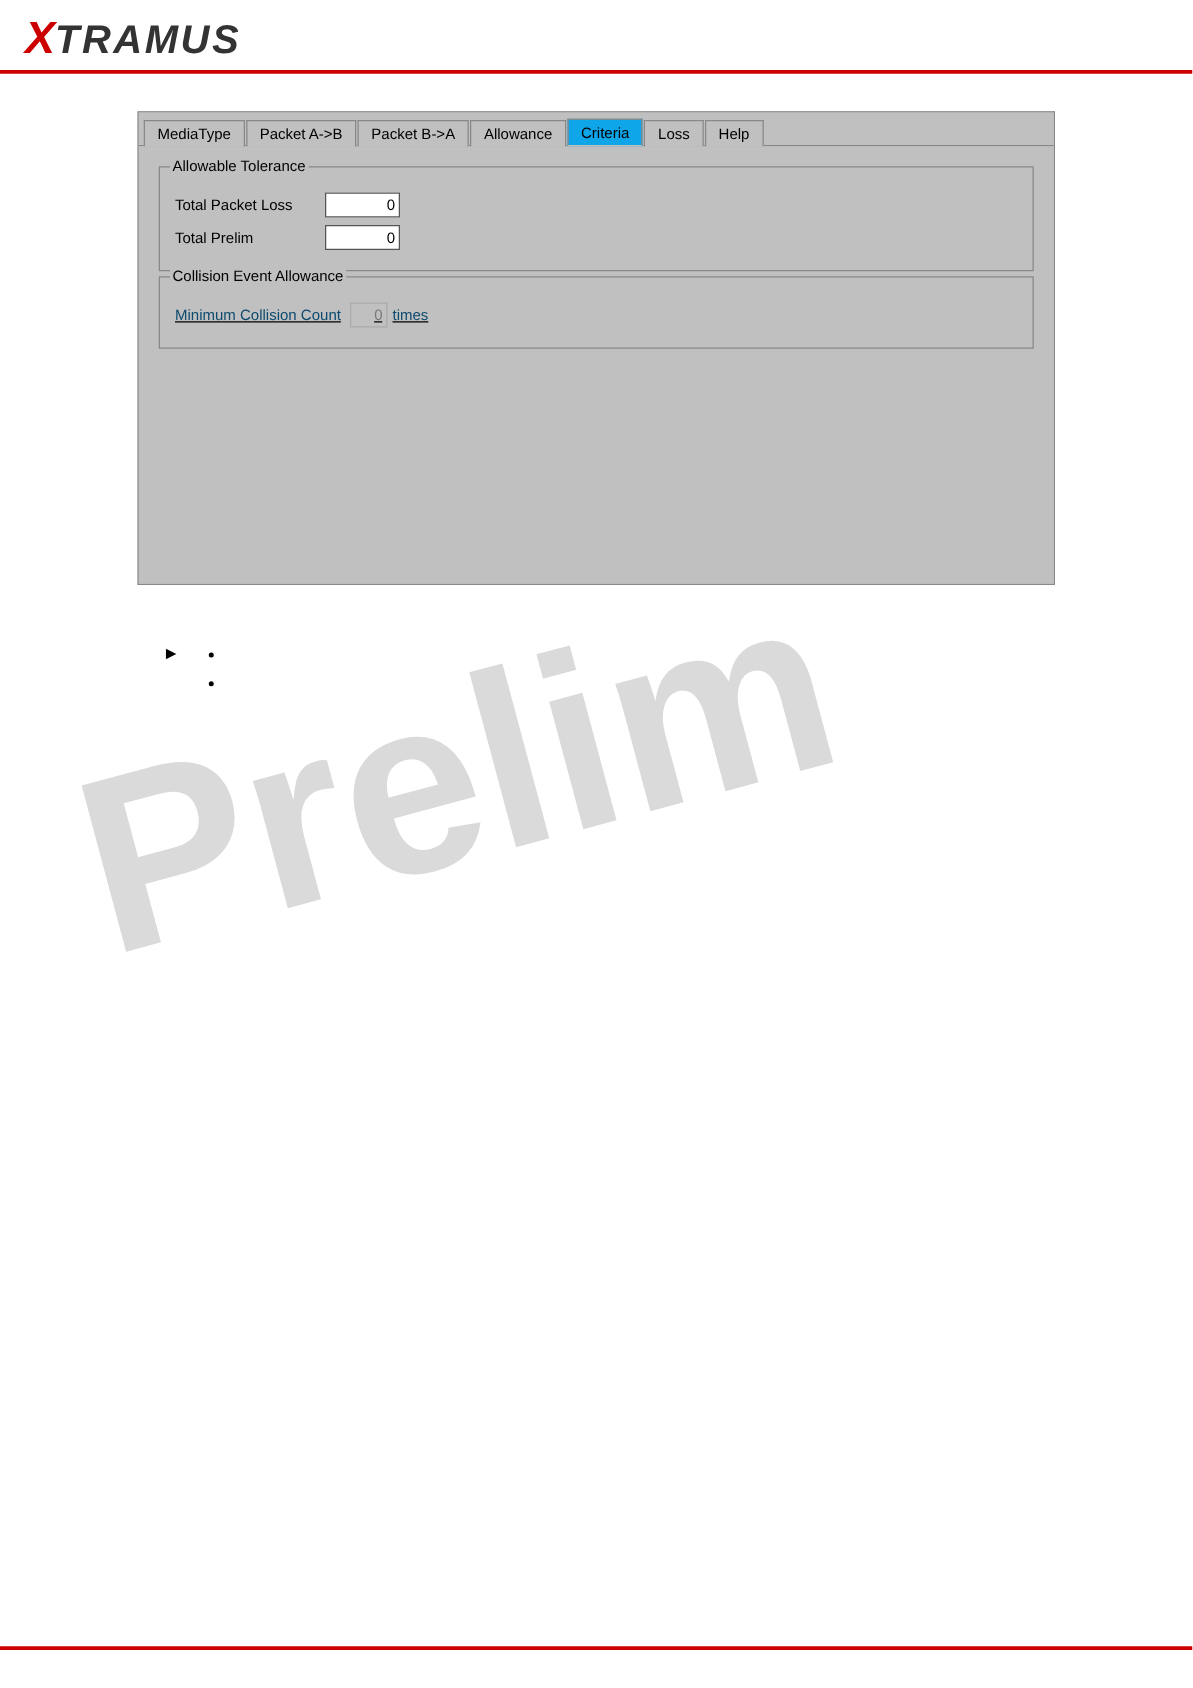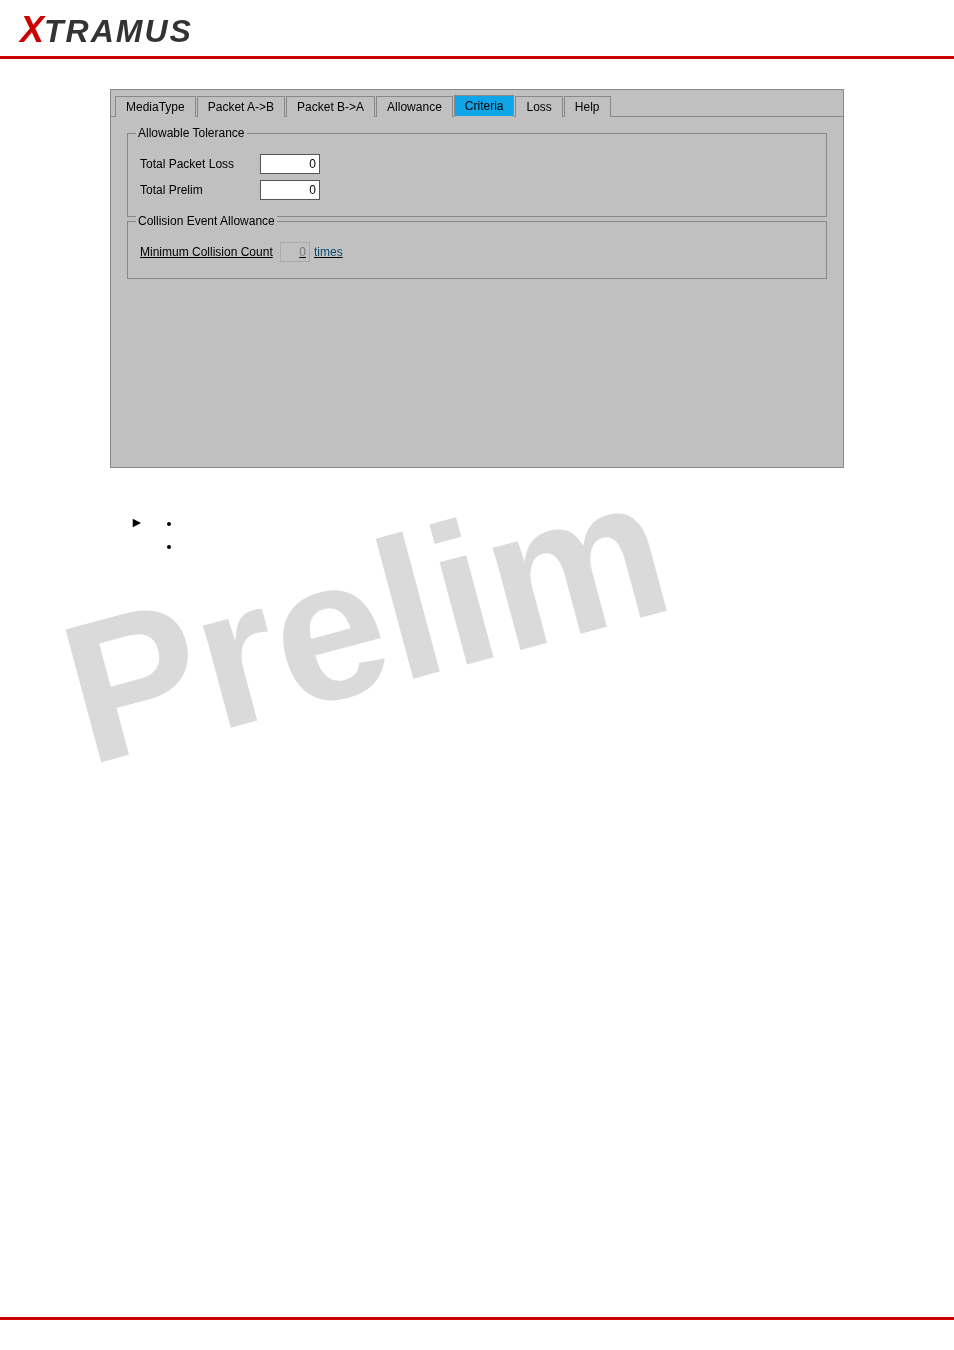--- a/index.html
+++ b/index.html
@@ -262,21 +262,21 @@
             <span class="field-label">Total Prelim</span>
             <input class="field-input" type="text" value="0" style="">
           </div>
         </div>
       </div>
 
       <div class="group-box" style="padding-top: 14px; text-decoration: underline;">
         <span class="group-box-title">Collision Event Allowance</span>
         <div class="group-box-inner">
           <div class="field-row">
-            <span class="field-label" style="color:#000000; width:140px;">Minimum Collision Count</span>
+            <span class="field-label" style="color:#0c4a6e; width:140px;">Minimum Collision Count</span>
             <input class="field-input disabled" type="text" disabled="" value="0" style="width: 30px; background: rgb(192, 192, 192); color: rgb(119, 119, 119); border: 1px solid rgb(170, 170, 170);">
             <span class="field-suffix">times</span>
           </div>
         </div>
       </div>
 
     </div>
   </div>
 </div>
 

